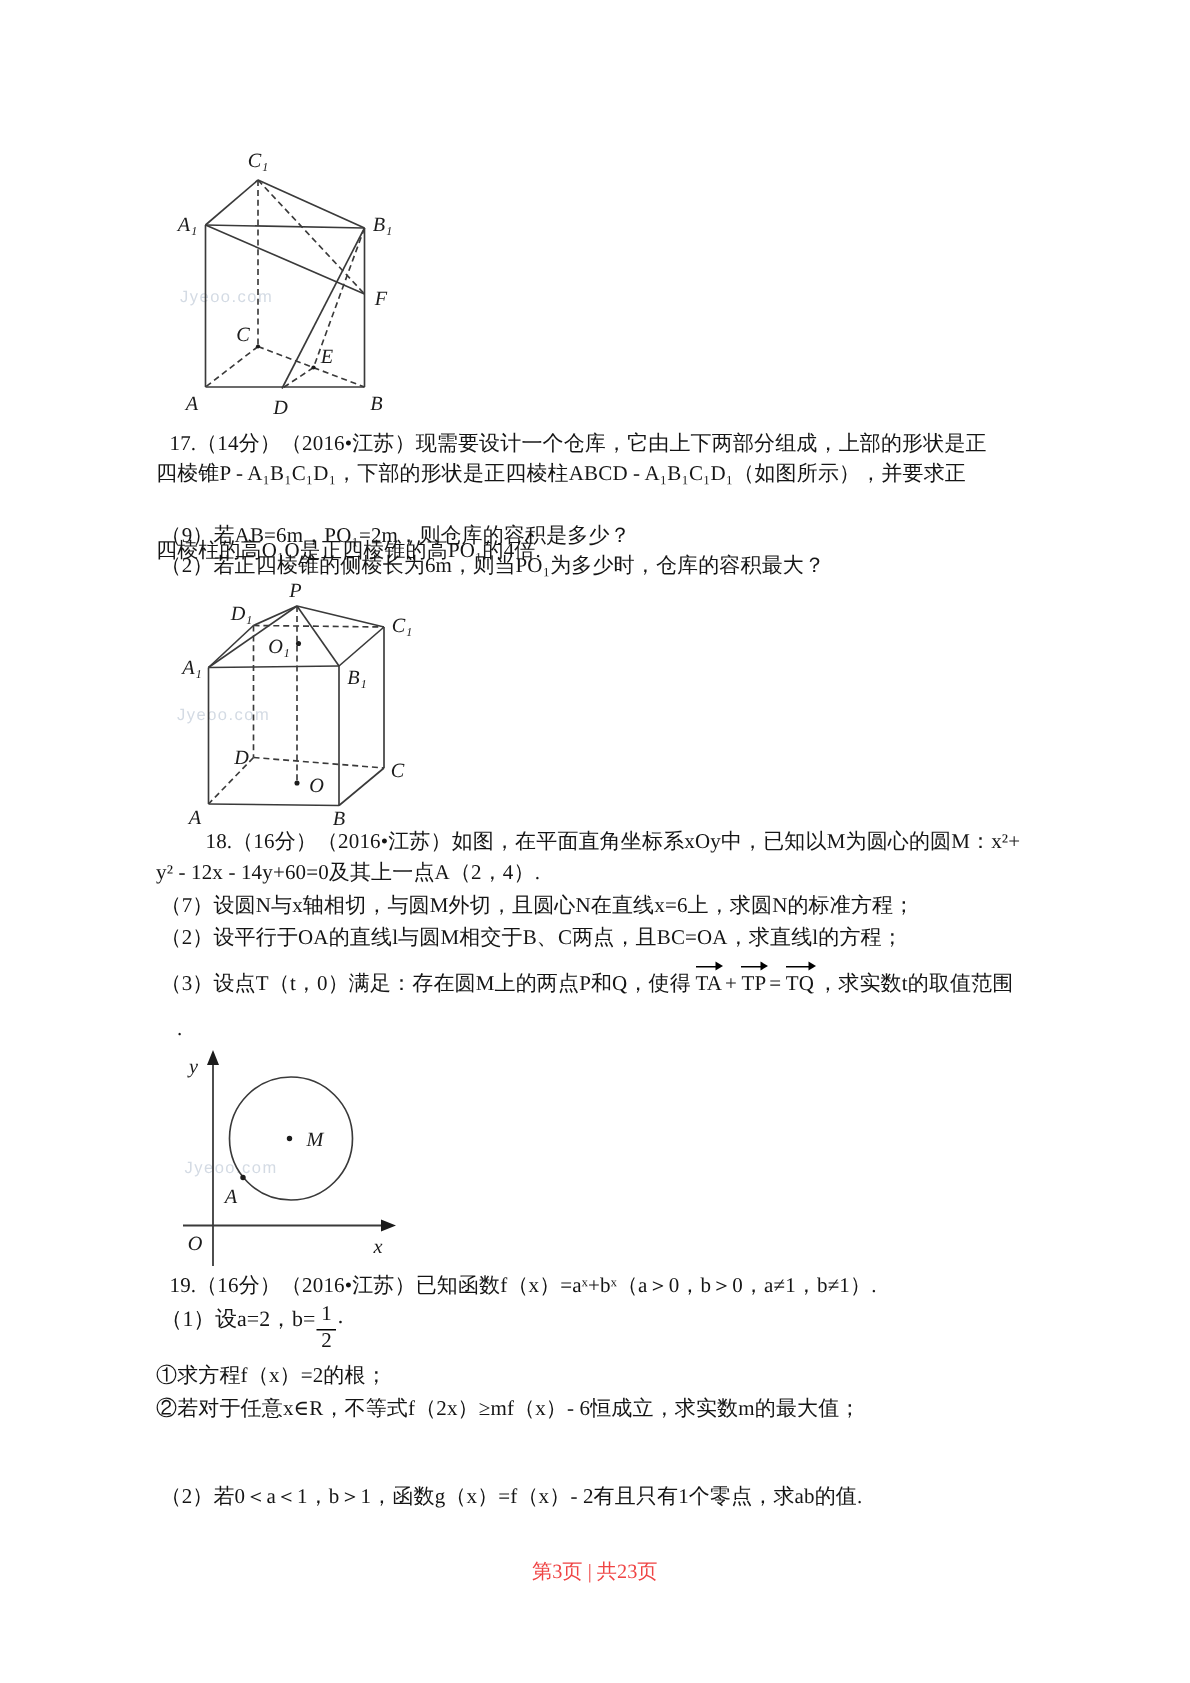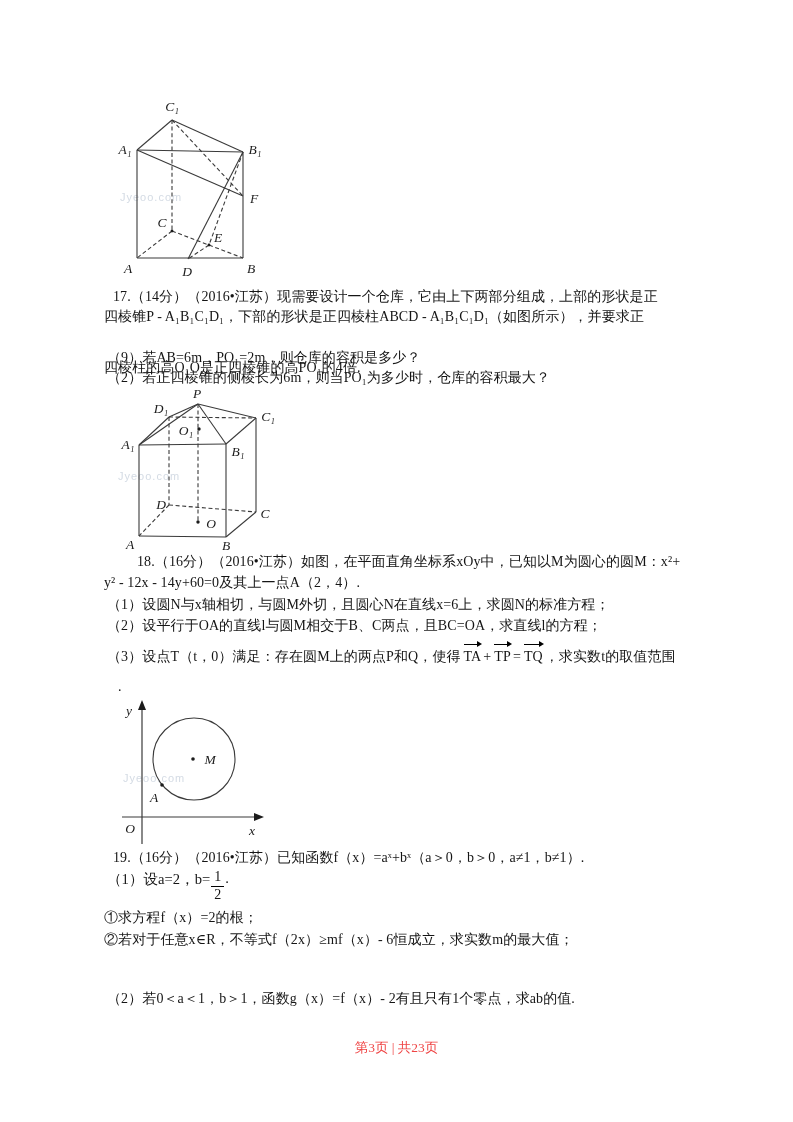--- a/index.html
+++ b/index.html
@@ -107,21 +107,21 @@
     <text class="flabel" text-anchor="middle" x="149" y="130">C</text>
     <text class="flabel" text-anchor="middle" x="95" y="140">O</text>
     <text class="flabel" text-anchor="middle" x="14" y="161">A</text>
     <text class="flabel" text-anchor="middle" x="110" y="162">B</text>
   </svg>
 </div>
 
 <div>
   <div class="tline" style="left:97px;top:553px;margin-left:40px;">18.（16分）（2016•江苏）如图，在平面直角坐标系xOy中，已知以M为圆心的圆M：x²+</div>
   <div class="tline" style="left:104px;top:574px;">y² - 12x - 14y+60=0及其上一点A（2，4）.</div>
-  <div class="tline" style="left:107px;top:596px;">（1）设圆N与x轴相切，与圆M外切，且圆心N在直线x=6上，求圆N的标准方程；</div>
+  <div class="tline" style="left:107px;top:596px;">（7）设圆N与x轴相切，与圆M外切，且圆心N在直线x=6上，求圆N的标准方程；</div>
   <div class="tline" style="left:107px;top:617px;">（2）设平行于OA的直线l与圆M相交于B、C两点，且BC=OA，求直线l的方程；</div>
   <div class="tline" style="left:107px;top:648px;">
     <span>（3）设点T（t，0）满足：存在圆M上的两点P和Q，使得</span><span class="vec">TA</span><span>+</span><span class="vec">TP</span><span>=</span><span class="vec">TQ</span><span>，求实数t的取值范围</span>
   </div>
   <div class="tline" style="left:118px;top:678px;">.</div>
 </div>
 
 <div class="fig" style="left:115px;top:698px;width:160px;height:150px;">
   <svg width="160" height="150" viewBox="0 0 160 150">
     <text class="wm" x="8" y="84">Jyeoo.com</text>

